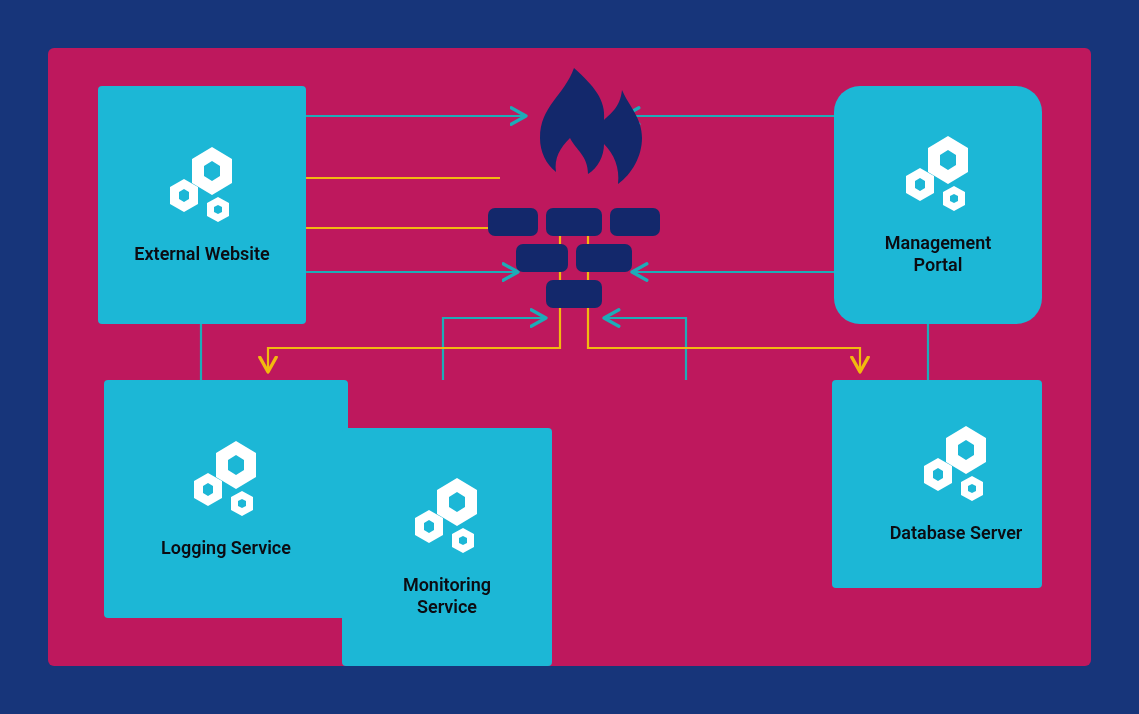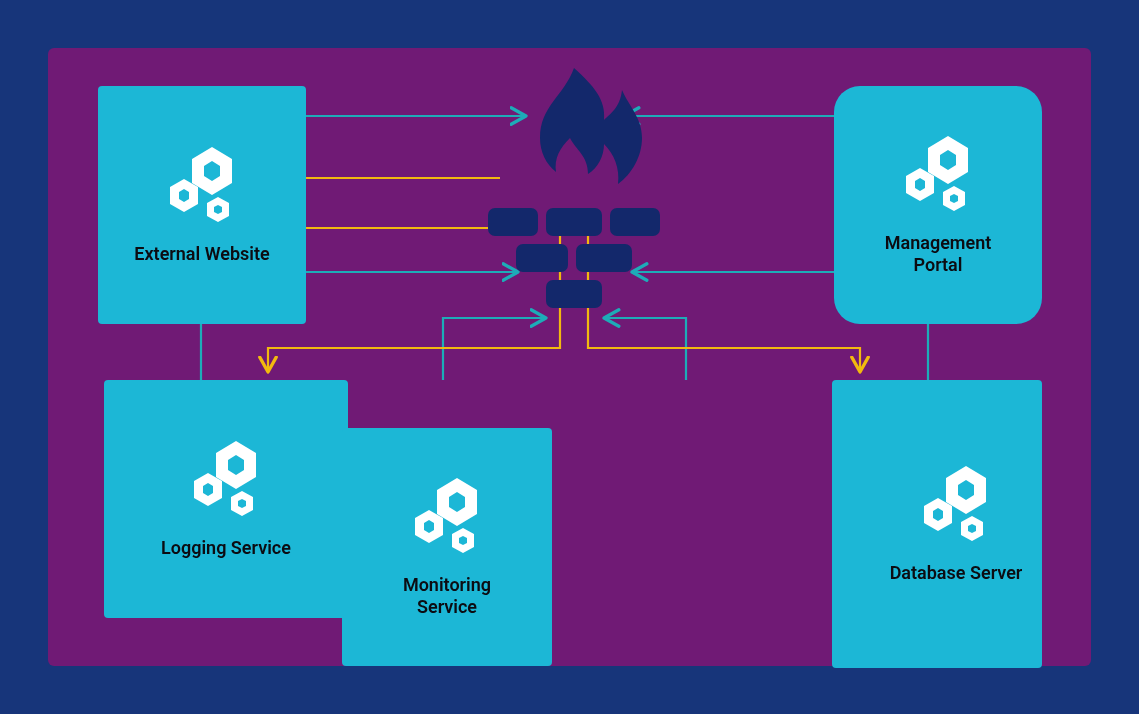--- a/index.html
+++ b/index.html
@@ -16,21 +16,21 @@
     background: #17357a;
     position: relative;
     box-sizing: border-box;
   }
   .panel {
     position: absolute;
     left: 48px;
     top: 48px;
     right: 48px;
     bottom: 48px;
-    background: #701a75;
+    background: #be185d;
     border-radius: 6px;
   }
   svg.stage {
     position: absolute;
     left: 0;
     top: 0;
     width: 100%;
     height: 100%;
   }
   .node {
@@ -148,21 +148,21 @@
     </div>
 
     <div class="node" style="left:294px; top:332px; width:210px; height:238px;margin-top:48px;">
       <svg class="gears" viewBox="0 0 100 90">
           <use href="#gears"></use>
         </svg>
       <div class="label">Monitoring<br>Service</div>
     </div>
 
 
-    <div class="node" style="left:784px; top:332px; width:210px; height:288px;padding-left:48px;">
+    <div class="node" style="left:784px; top:332px; width:210px; height:208px;padding-left:48px;">
       <svg class="gears" viewBox="0 0 100 90">
           <use href="#gears"></use>
         </svg>
       <div class="label">Database Server</div>
     </div>
 
   </div>
 </div>
 
 </body></html>

